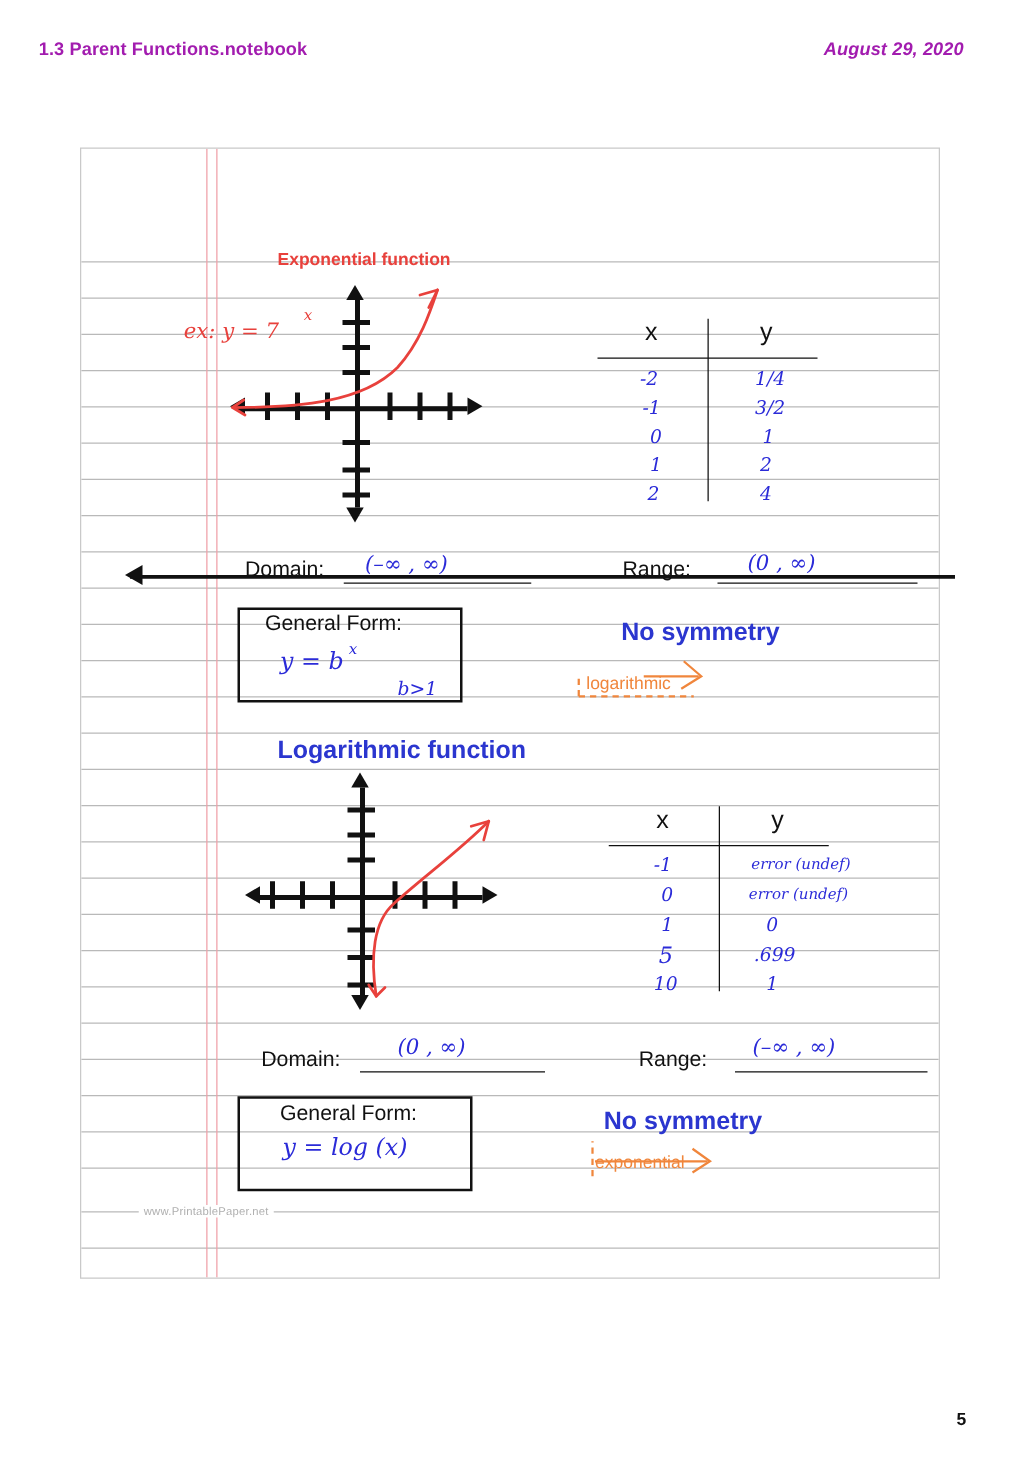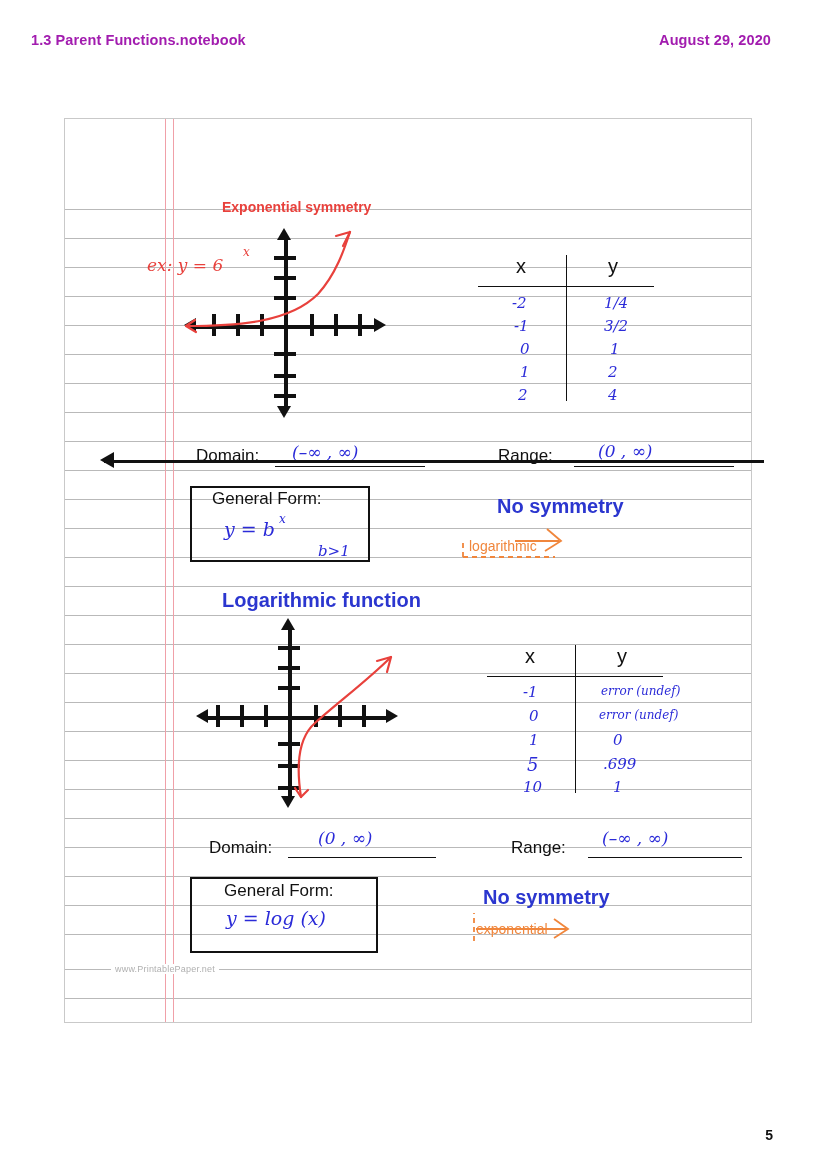--- a/index.html
+++ b/index.html
@@ -19,21 +19,21 @@
   
   .hdr {
     position: absolute;
     top: 32px;
     font-size: 14.5px;
     font-weight: bold;
     color: #a21caf;
     letter-spacing: .1px;
   }
   #hdr-title { left: 31px; }
-  #hdr-date  { right: 57px; }
+  #hdr-date  { right: 57px; font-style: italic; }
 
   #page-number {
     position: absolute;
     right: 55px;
     bottom: 28px;
     font-size: 14px;
     font-weight: bold;
     color: #111;
   }
 
@@ -245,23 +245,23 @@
     <div class="hline" style="top:815px"></div>
     <div class="hline" style="top:850px"></div>
     <div class="hline" style="top:879px"></div>
 
     <div class="vline" id="vline-a"></div>
     <div class="vline" id="vline-b"></div>
 
     <div id="paper-credit">www.PrintablePaper.net</div>
   </div>
 
-  <div class="typed lbl-red" style="left:222px; top:199px;">Exponential symmetry</div>
-
-  <div class="hand hand-red" style="left:147px; top:255px; font-size:17px;">ex: y = 6</div>
+  <div class="typed lbl-red" style="left:222px; top:199px;">Exponential function</div>
+
+  <div class="hand hand-red" style="left:147px; top:255px; font-size:17px;">ex: y = 7</div>
   <div class="hand hand-red" style="left:243px; top:245px; font-size:12px;">x</div>
 
   <div class="axes">
     <div class="ax-h" style="left:196px; top:325px; width:178px;"></div>
     <div class="arrow-left" style="left:184px; top:318px;"></div>
     <div class="arrow-right" style="left:374px; top:318px;"></div>
     <div class="ax-v" style="left:284px; top:240px; height:166px;"></div>
     <div class="arrow-up" style="left:277px; top:228px;"></div>
     <div class="arrow-down" style="left:277px; top:406px;"></div>
 

